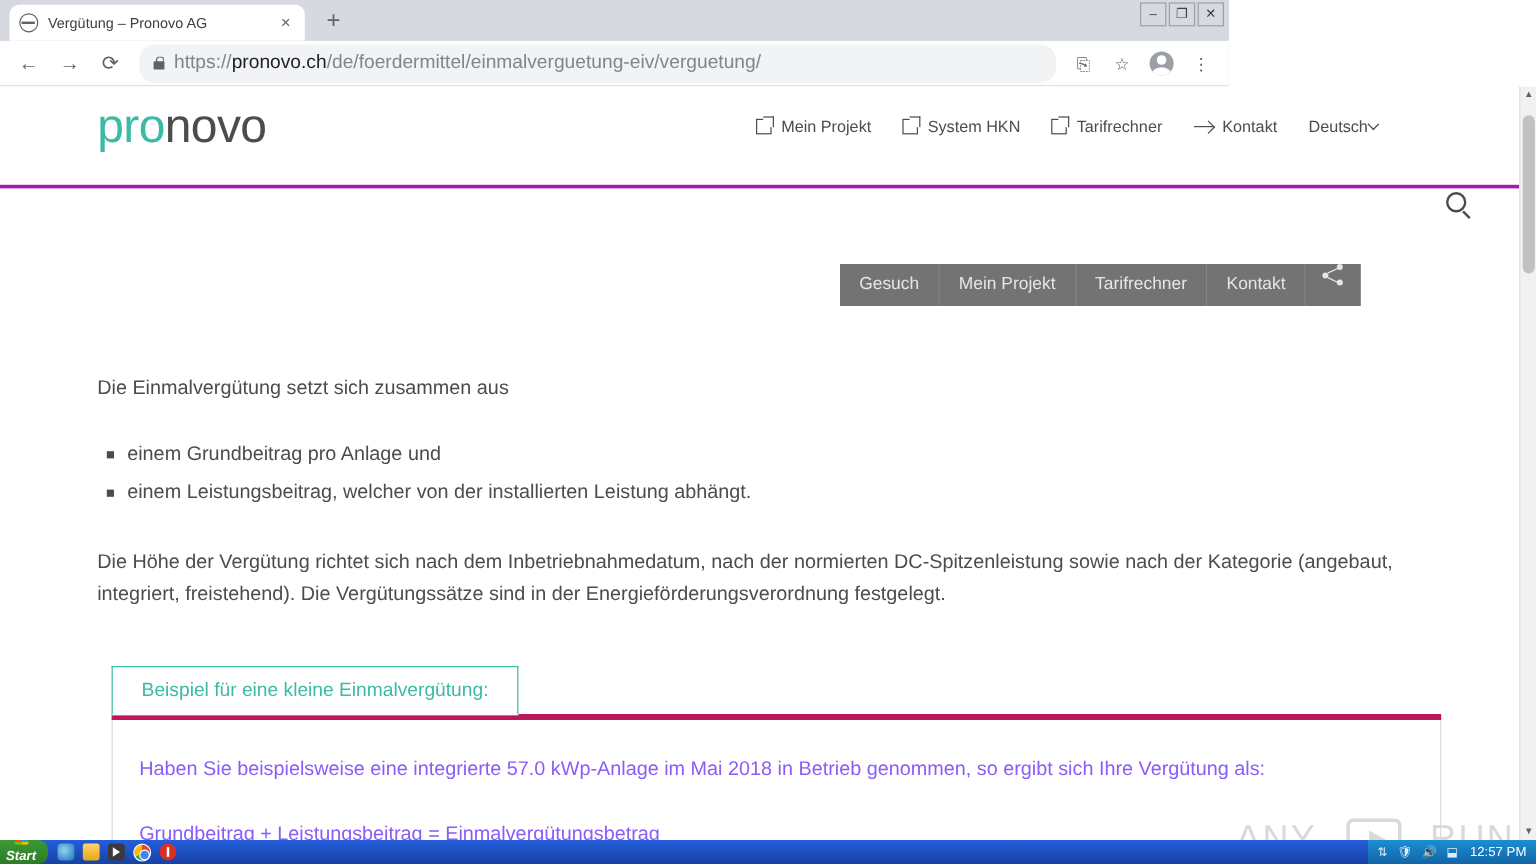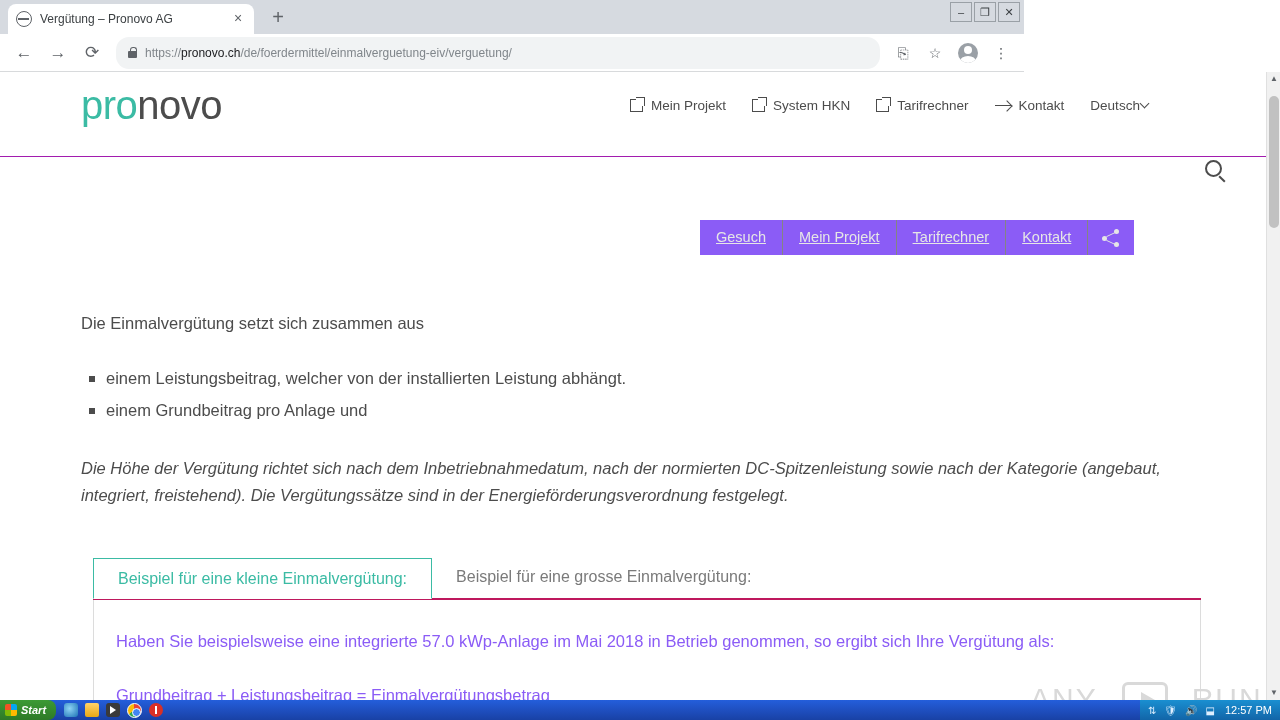--- a/index.html
+++ b/index.html
@@ -112,21 +112,21 @@
     flex: 0 0 auto;
   }
   .omnibox {
     flex: 1 1 auto;
     height: 26px;
     background: #f1f3f4;
     border-radius: 13px;
     display: flex;
     align-items: center;
     padding: 16px 12px;
-    font-size: 12px;
+    font-size: 16px;
     color: #5f6368;
     gap: 8px;
     margin: 0 4px;
   }
   .lock {
     width: 9px; height: 7px;
     background: #5f6368;
     border-radius: 1px;
     position: relative;
     flex: 0 0 auto;
@@ -191,21 +191,21 @@
     left: 0; top: 0;
     width: 1266px;
     height: 628px;
     background: #ffffff;
   }
 
   
   .site-header {
     height: 85px;
     position: relative;
-    border-bottom: 1px solid #a21caf;
+    border-bottom: 3px solid #a21caf;
     background: #fff;
   }
   .logo {
     position: absolute;
     left: 81px; top: 11px;
     font-size: 40px;
     letter-spacing: -0.5px;
   }
   .logo .pro { color: #3bbba4; }
   .logo .novo { color: #4c4c4c; }
@@ -283,25 +283,23 @@
     color: #4c4c4c;
   }
   .mainnav span { margin-right: 71px; }
 
   
   .greybar {
     position: absolute;
     left: 700px; top: 148px;
     height: 35px;
     display: flex;
-    align-items: center;
-    background: #8b5cf6;
+    background: #737373;
     color: #e6e6e6;
     font-size: 14.5px;
-    text-decoration: underline;
   }
   .greybar .gitem {
     padding: 0 16px;
     height: 35px;
     line-height: 35px;
     border-right: 1px solid #848484;
     white-space: nowrap;
   }
   .greybar .gitem:last-child { border-right: none; }
   .share-ic {
@@ -364,21 +362,21 @@
 
   
   .tabsbox {
     position: absolute;
     left: 93px; top: 305px;
     width: 1108px;
   }
   .tabheads {
     display: flex;
     align-items: flex-end;
-    border-bottom: 2px solid #be185d;
+    border-bottom: 5px solid #be185d;
     height: 40px;
   }
   .tabhead {
     font-size: 16px;
     color: #7a7a7a;
     padding: 0 24px;
     line-height: 38px;
     height: 40px;
   }
   .tabhead.active {
@@ -472,20 +470,21 @@
     background: linear-gradient(#3c9a35, #2d7a27);
     display: flex;
     align-items: center;
     gap: 4px;
     padding: 0 10px 0 5px;
     border-top-right-radius: 8px;
     border-bottom-right-radius: 8px;
     font-weight: bold;
     font-style: italic;
     font-size: 11px;
+    flex-direction: column;
   }
   .startflag {
     width: 12px; height: 12px;
     background:
       linear-gradient(#f35325 50%, #81bc06 50%) left / 50% 100% no-repeat,
       linear-gradient(#05a6f0 50%, #ffb900 50%) right / 50% 100% no-repeat;
     border-radius: 2px;
   }
   .quicklaunch {
     display: flex;
@@ -620,30 +619,29 @@
             <i class="c"></i>
             <u class="l1"></u>
             <u class="l2"></u>
         </div>
       </div>
 
       <div class="content">
         <p class="para" style="top: 55px; margin: 0;">Die Einmalvergütung setzt sich zusammen aus</p>
 
         <ul class="bullets">
+          <li>einem Grundbeitrag pro Anlage und</li>
           <li>einem Leistungsbeitrag, welcher von der installierten Leistung abhängt.</li>
-          <li>einem Grundbeitrag pro Anlage und</li>
         </ul>
 
-        <p class="para" style="top: 200px; margin: 0; font-style: italic;">Die Höhe der Vergütung richtet sich nach dem Inbetriebnahmedatum, nach der normierten DC-Spitzenleistung sowie nach der Kategorie (angebaut, integriert, freistehend). Die Vergütungssätze sind in der Energieförderungsverordnung festgelegt.</p>
+        <p class="para" style="top: 200px; margin: 0;">Die Höhe der Vergütung richtet sich nach dem Inbetriebnahmedatum, nach der normierten DC-Spitzenleistung sowie nach der Kategorie (angebaut, integriert, freistehend). Die Vergütungssätze sind in der Energieförderungsverordnung festgelegt.</p>
 
         <div class="tabsbox">
           <div class="tabheads">
             <div class="tabhead active">Beispiel für eine kleine Einmalvergütung:</div>
-            <div class="tabhead">Beispiel für eine grosse Einmalvergütung:</div>
           </div>
           <div class="tabpanel">
             <p>Haben Sie beispielsweise eine integrierte 57.0 kWp-Anlage im Mai 2018 in Betrieb genommen, so ergibt sich Ihre Vergütung als:</p>
             <p>Grundbeitrag + Leistungsbeitrag = Einmalvergütungsbetrag</p>
 
           </div>
         </div>
       </div>
 
       <div class="watermark">

